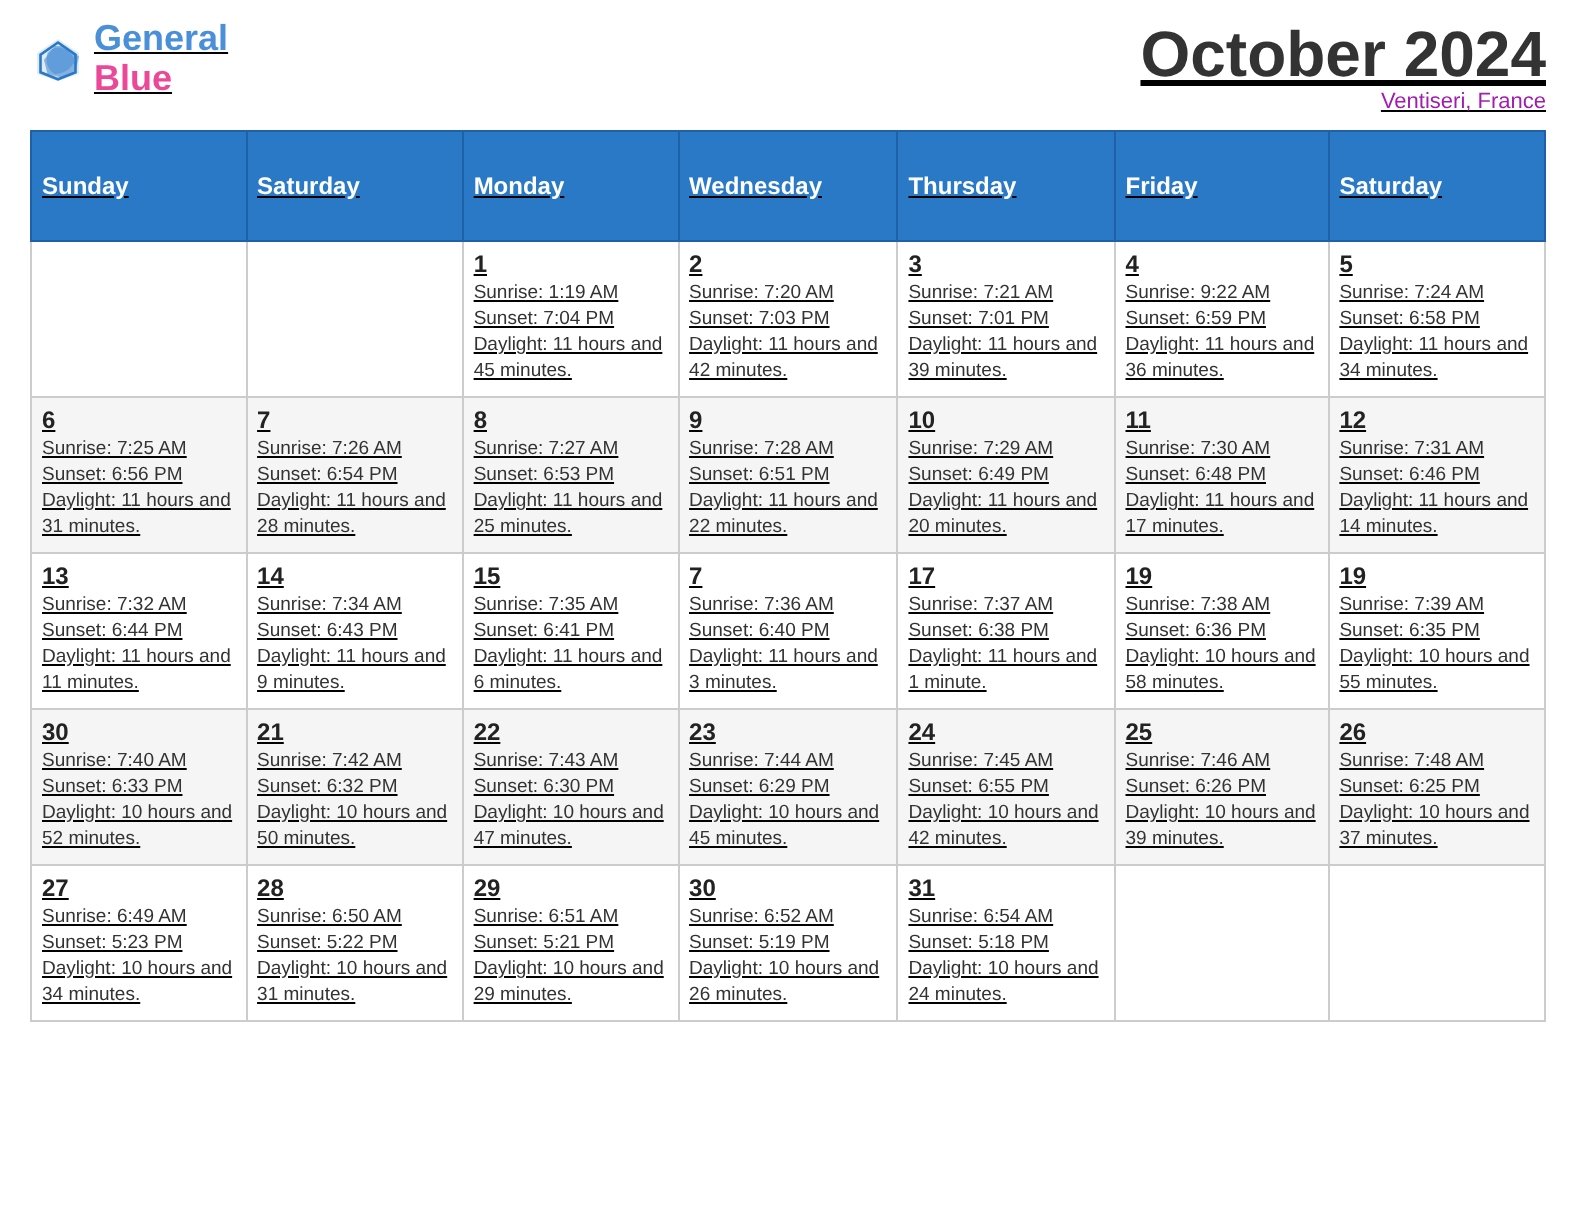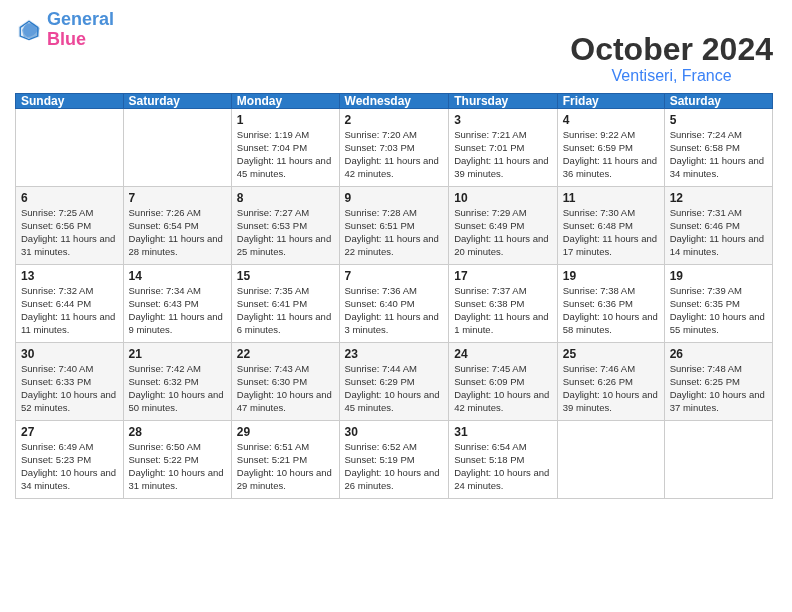--- a/index.html
+++ b/index.html
@@ -8,20 +8,21 @@
       height: 612px;
       font-family: Arial, sans-serif;
       background: #fff;
       overflow: hidden;
     }
     .page {
       width: 788px;
       height: 612px;
       background: #fff;
       padding: 10px 15px 10px 15px;
+      text-decoration: underline;
     }
     .header {
       display: flex;
       justify-content: space-between;
       align-items: flex-start;
       margin-bottom: 8px;
     }
     .logo {
       display: flex;
       align-items: center;
@@ -34,43 +35,42 @@
       line-height: 1.1;
     }
     .logo-text span {
       color: #4a90d9;
     }
     .logo-icon {
       width: 28px;
       height: 28px;
     }
     .title-block {
-      text-align: center;
-      margin-top: 22px;
+      text-align: right;
     }
     .month-title {
       font-size: 32px;
       font-weight: bold;
       color: #333;
       line-height: 1.1;
     }
     .location {
-      font-size: 16px;
-      color: #3b82f6;
+      font-size: 11px;
+      color: #a21caf;
     }
     table {
       width: 100%;
       border-collapse: collapse;
       font-size: 10px;
     }
     thead th {
       background: #2979c7;
       color: #fff;
       text-align: left;
-      padding: 0 5px;
+      padding: 20px 5px;
       font-size: 12px;
       font-weight: bold;
       border: 1px solid #2060a8;
     }
     tbody td {
       border: 1px solid #ccc;
       vertical-align: top;
       padding: 4px 5px;
       width: 113px;
       height: 78px;
@@ -276,21 +276,21 @@
           </td>
           <td>
             <span class="day-number">23</span>
             <div class="day-detail">Sunrise: 7:44 AM
 Sunset: 6:29 PM
 Daylight: 10 hours and 45 minutes.</div>
           </td>
           <td>
             <span class="day-number">24</span>
             <div class="day-detail">Sunrise: 7:45 AM
-Sunset: 6:09 PM
+Sunset: 6:55 PM
 Daylight: 10 hours and 42 minutes.</div>
           </td>
           <td>
             <span class="day-number">25</span>
             <div class="day-detail">Sunrise: 7:46 AM
 Sunset: 6:26 PM
 Daylight: 10 hours and 39 minutes.</div>
           </td>
           <td>
             <span class="day-number">26</span>

